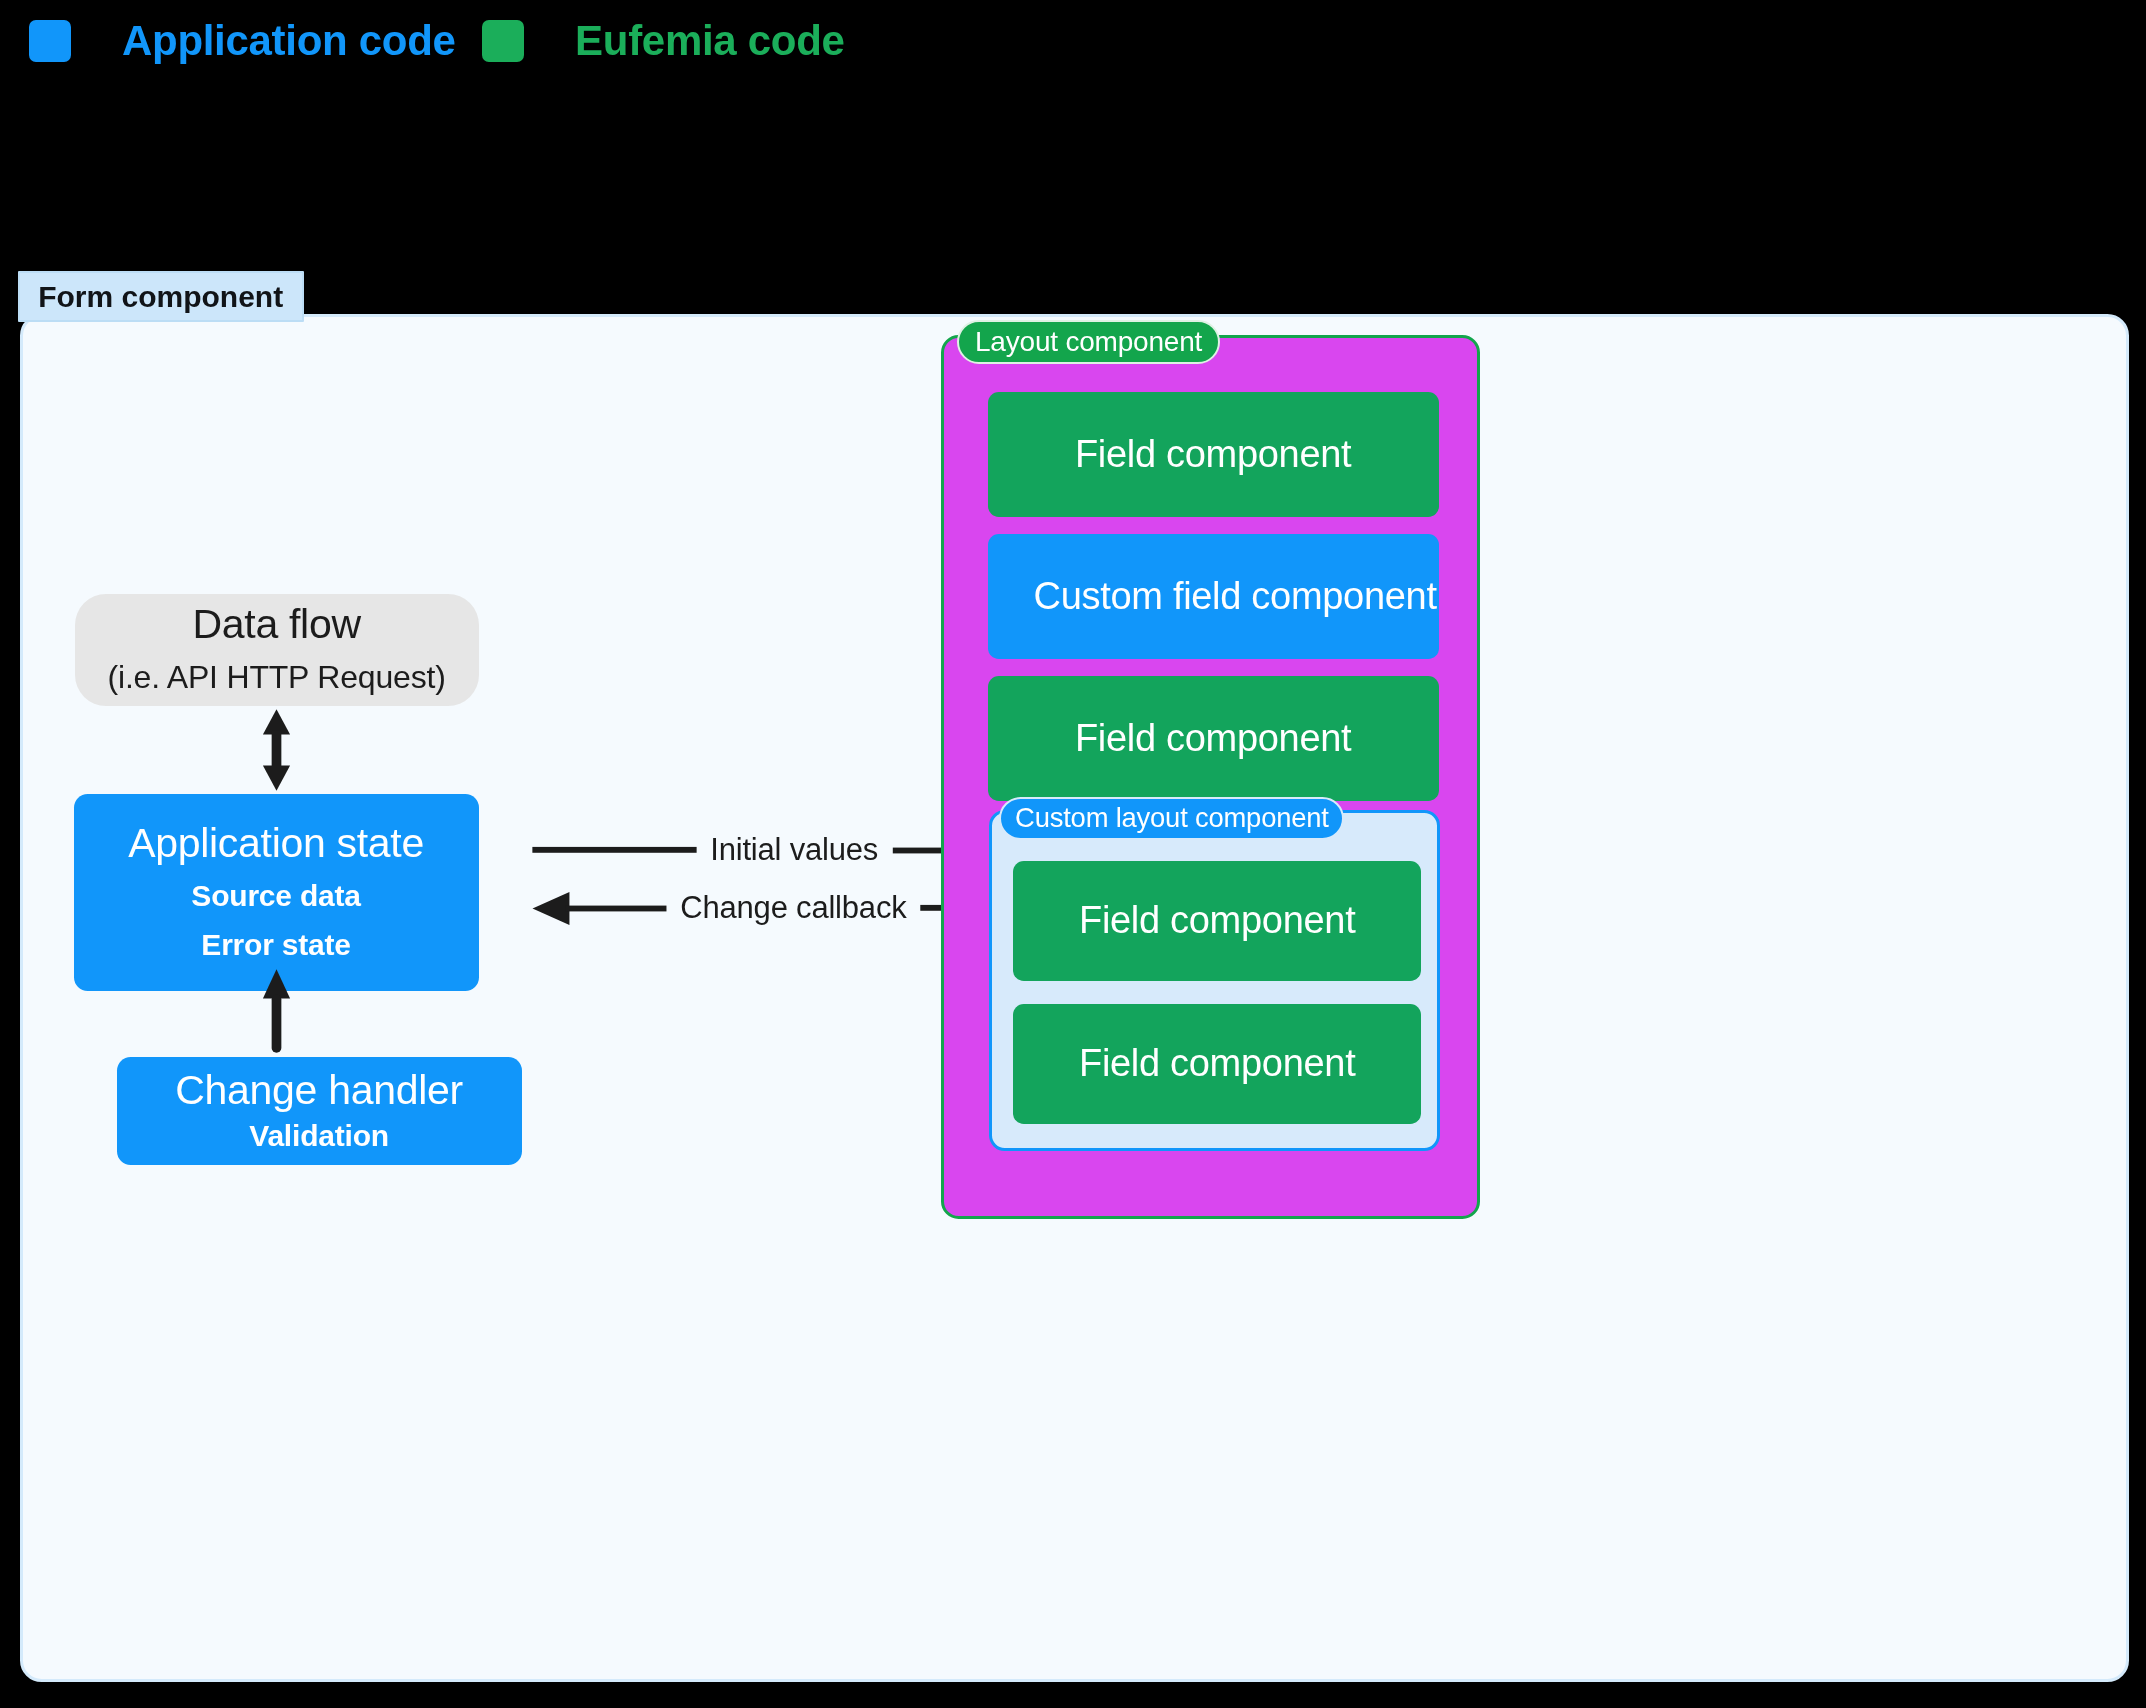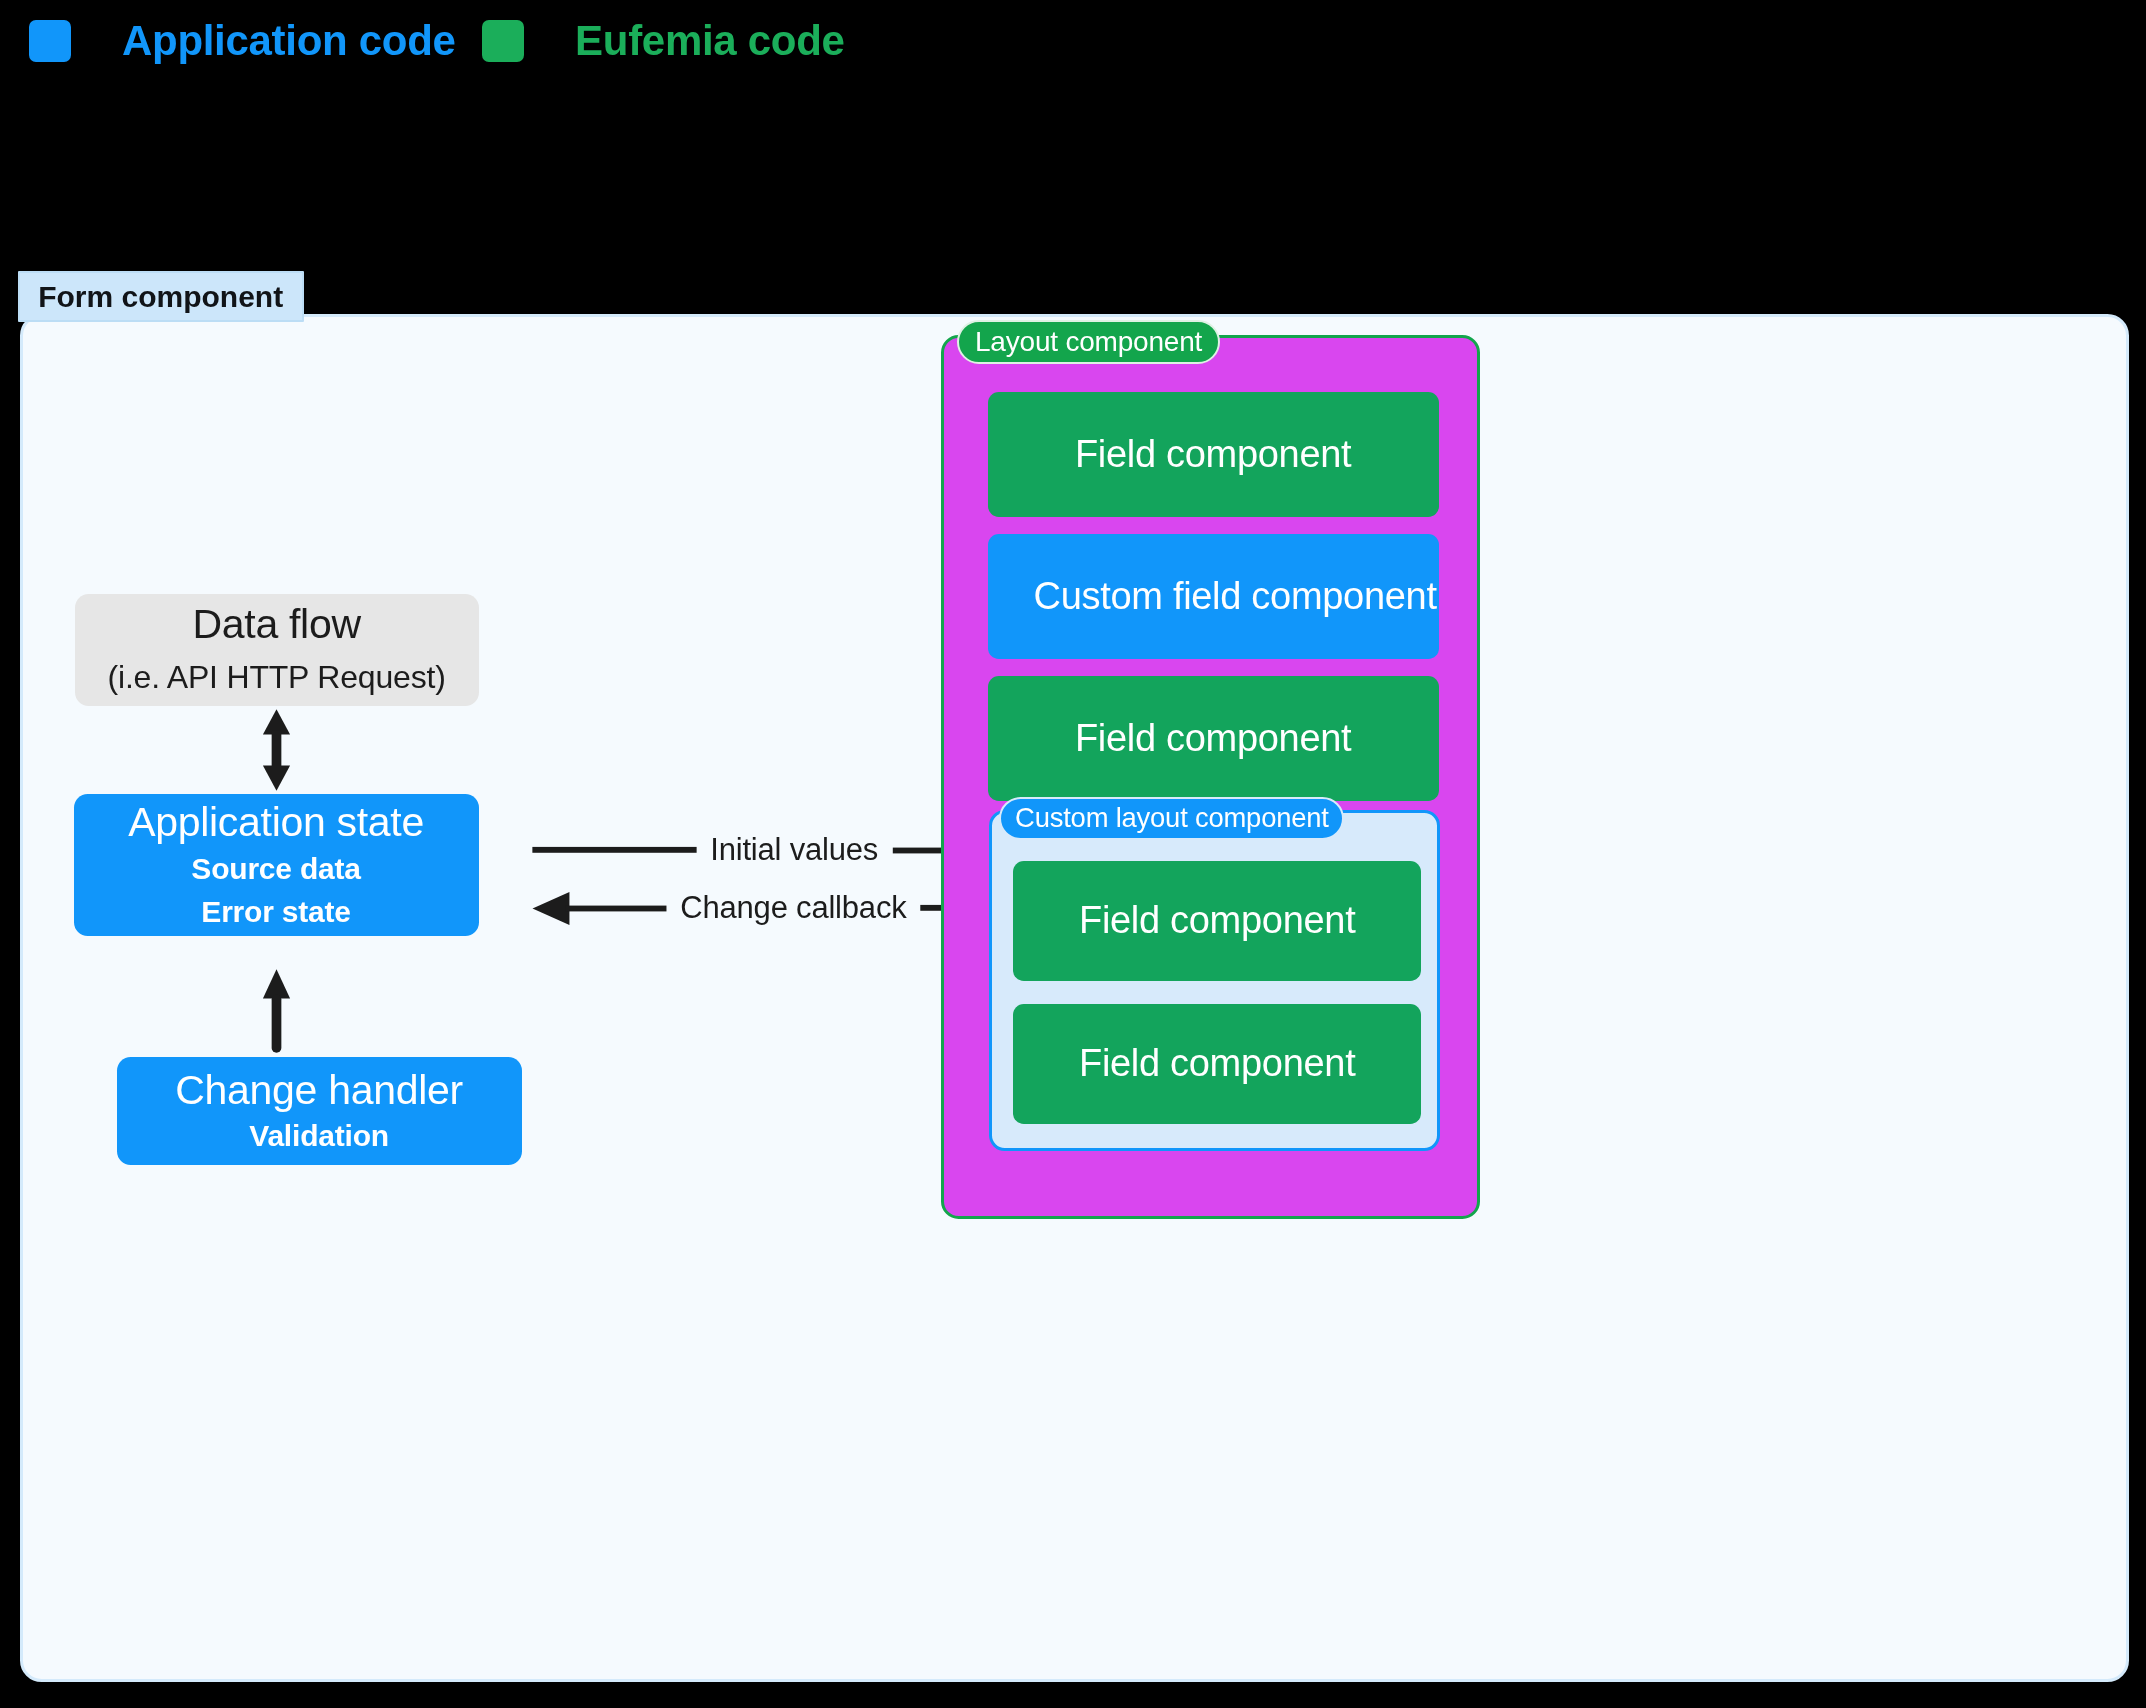--- a/index.html
+++ b/index.html
@@ -100,31 +100,32 @@
   }
 
   .box-dataflow {
     left: 52px;
     top: 277px;
     width: 404px;
     height: 112px;
     background: #E6E6E6;
     color: #1C1C1C;
     gap: 8px;
+    border-radius: 31px;
   }
   .box-dataflow .box-sub { font-weight: 400; font-size: 32px; }
 
   .box-appstate {
     left: 51px;
     top: 477px;
     width: 405px;
-    height: 142px;
+    height: 197px;
     background: #1196FA;
     color: #FFFFFF;
-    gap: 3px;
+    gap: 9px;
   }
 
   .box-changehandler {
     left: 51px;
     top: 740px;
     width: 405px;
     height: 108px;
     background: #1196FA;
     color: #FFFFFF;
     gap: 2px;

